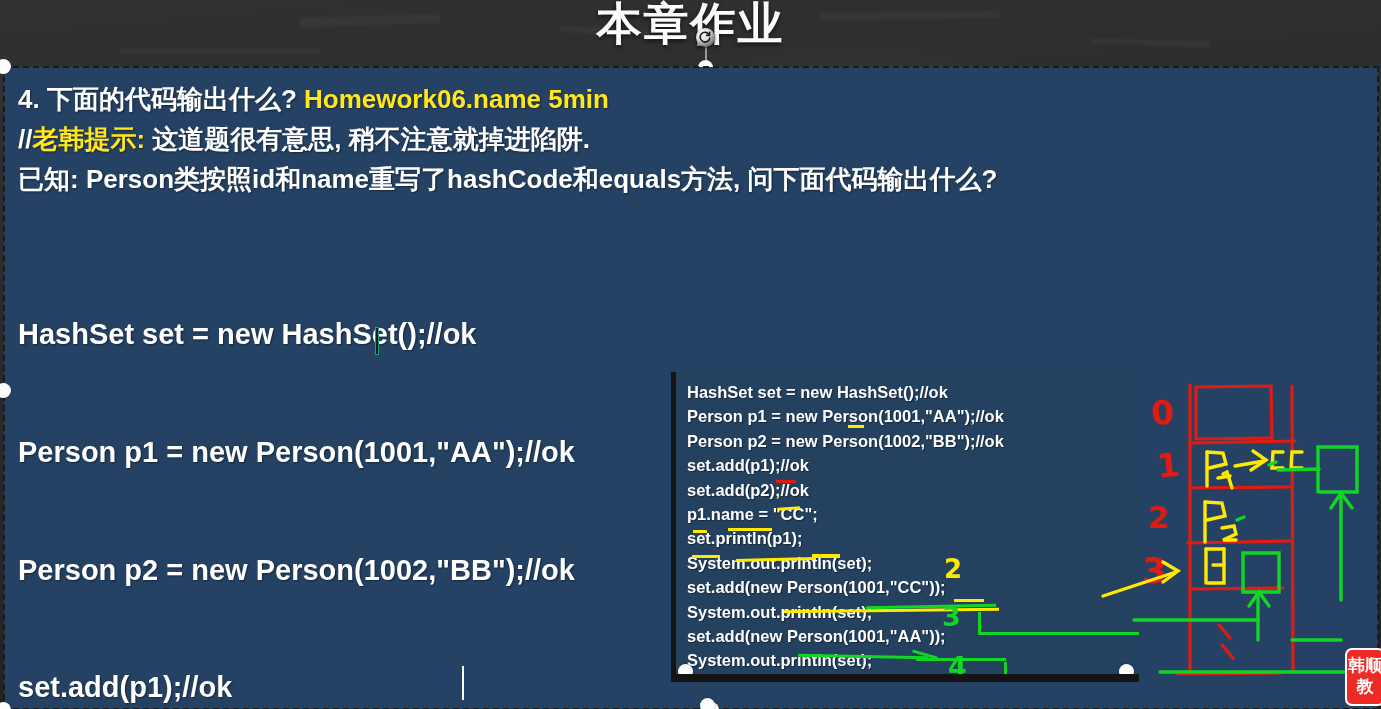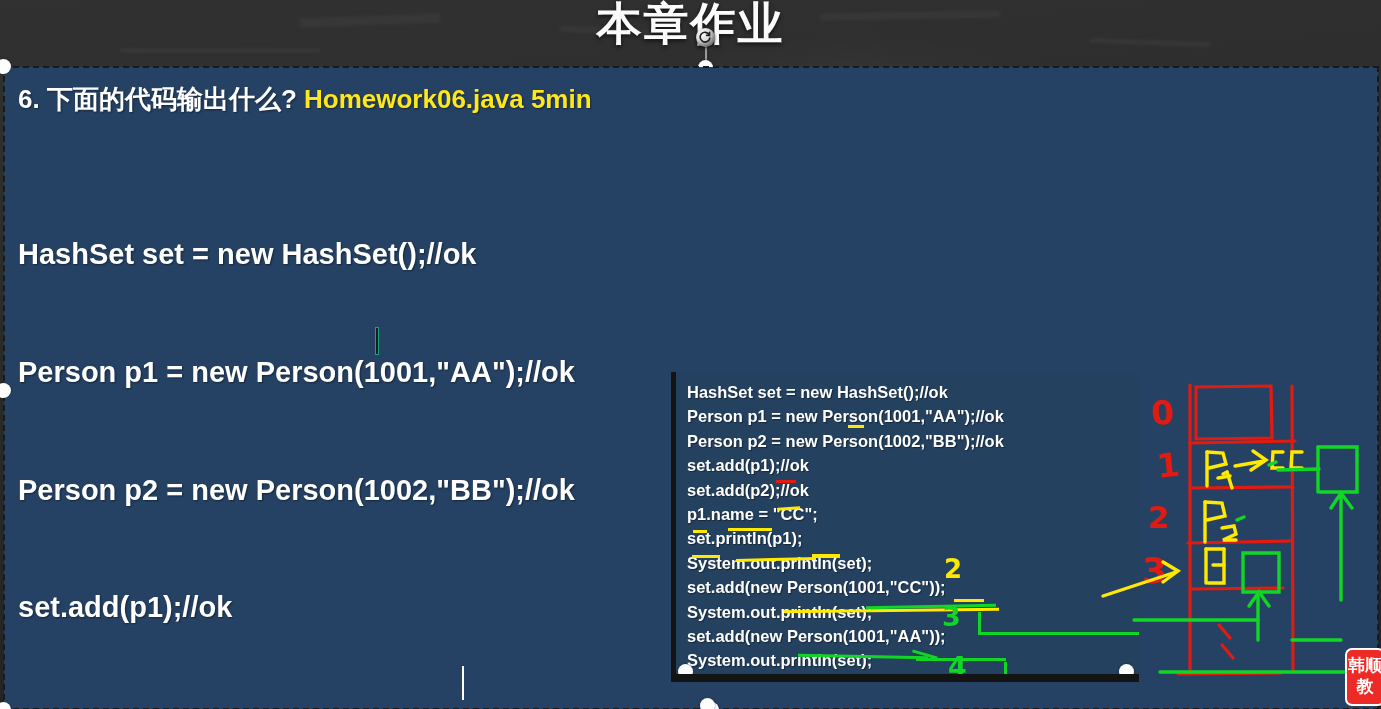--- a/index.html
+++ b/index.html
@@ -220,23 +220,25 @@
     <svg viewBox="0 0 24 24" fill="none" stroke="#1f1f1f" stroke-width="3" stroke-linecap="round">
       <path d="M19 7 A9 9 0 1 0 20 13"></path>
       <path d="M19.5 2.5 L19.5 8 L14 8"></path>
     </svg>
   </div>
   <div class="rotate-anchor"></div>
 
   <div class="content-box">
     <div class="content-inner">
 
-      <div class="hdr-line hdr-l1"><span>6. 下面的代码输出什么?  </span><span class="hl-yellow">Homework06.java 5min</span></div>
-
-
+      <div class="hdr-line hdr-l1"><span>4. 下面的代码输出什么?  </span><span class="hl-yellow">Homework06.name 5min</span></div>
+
+      <div class="hdr-line hdr-l2"><span>//</span><span class="hl-yellow">老韩提示:</span><span> 这道题很有意思, 稍不注意就掉进陷阱.</span></div>
+
+      <div class="hdr-line hdr-l3">已知: Person类按照id和name重写了hashCode和equals方法, 问下面代码输出什么?</div>
 
       <div class="code-block">
         <div class="code-line">HashSet set = new HashSet();//ok</div>
         <div class="code-line">Person p1 = new Person(1001,"AA");//ok</div>
         <div class="code-line">Person p2 = new Person(1002,"BB");//ok</div>
         <div class="code-line">set.add(p1);//ok</div>
         
         
         
         

